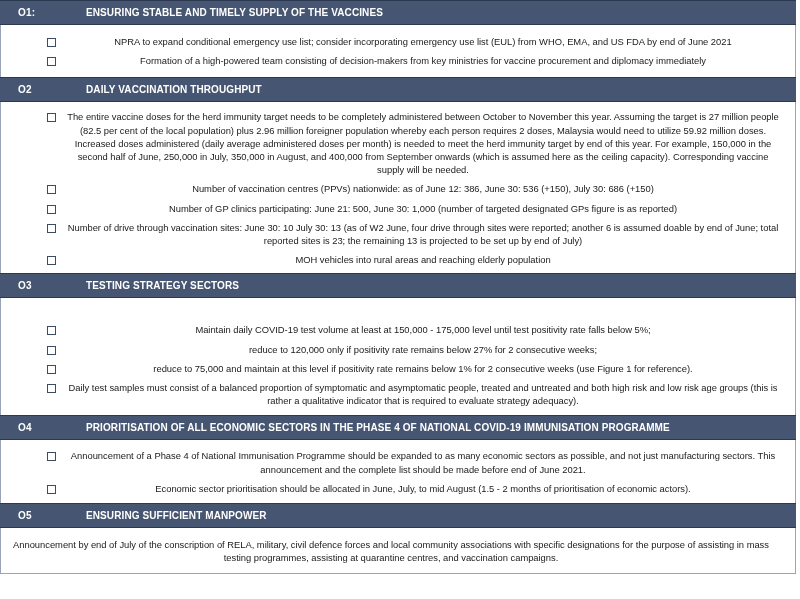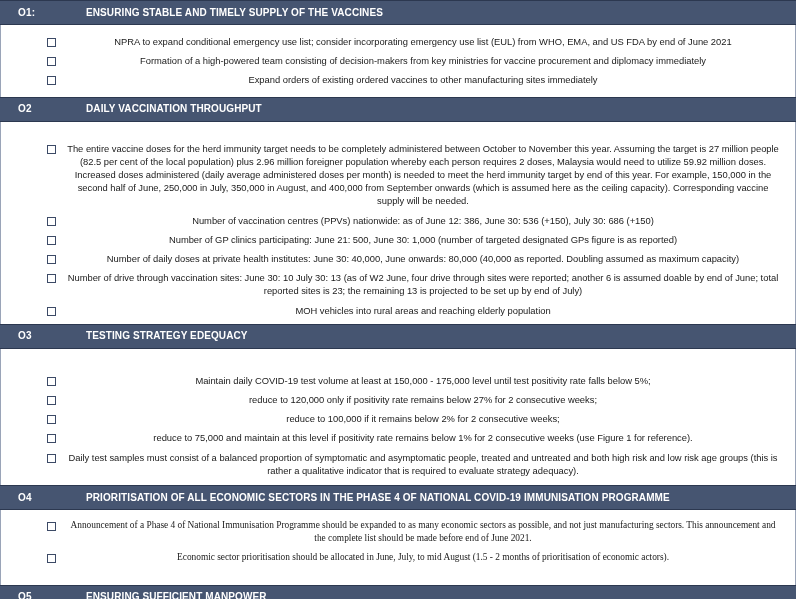--- a/index.html
+++ b/index.html
@@ -79,46 +79,42 @@
   }
   .bullet-text {
     flex: 1 1 auto;
     font-size: 9.4px;
     line-height: 13.2px;
     color: #1a1a1a;
     text-align: center;
     letter-spacing: -0.02px;
   }
   .sec-body.o1 { padding-top: 7px; padding-bottom: 7px; }
-  .sec-body.o2 { padding-top: 17px; padding-bottom: 4px; }
+  .sec-body.o2 { padding-top: 5px; padding-bottom: 4px; }
   .sec-body.o3 { padding-top: 22px; padding-bottom: 5px; }
-  .sec-body.o4 { padding-top: 6px; padding-bottom: 17px; font-family: Liberation Serif, serif; }
+  .sec-body.o4 { padding-top: 6px; padding-bottom: 5px; }
   .sec-body.o5 { padding-top: 7px; padding-bottom: 6px; border-bottom: 1px solid #9aa4b8; }
 </style>
 </head>
 <body>
 
 <div class="doc" id="doc-root">
     <div class="section">
       <div class="sec-header">
         <div class="sec-id">O1:</div>
         <div class="sec-title">ENSURING STABLE AND TIMELY SUPPLY OF THE VACCINES</div>
       </div>
       <div class="sec-body o1">
         <div class="bullet-row">
           <span class="bullet-box"></span>
           <div class="bullet-text">NPRA to expand conditional emergency use list; consider incorporating emergency use list (EUL) from WHO, EMA, and US FDA by end of June 2021</div>
         </div>
         <div class="bullet-row">
           <span class="bullet-box"></span>
           <div class="bullet-text">Formation of a high-powered team consisting of decision-makers from key ministries for vaccine procurement and diplomacy immediately</div>
-        </div>
-        <div class="bullet-row">
-          <span class="bullet-box"></span>
-          <div class="bullet-text">Expand orders of existing ordered vaccines to other manufacturing sites immediately</div>
         </div>
       </div>
     </div>
     <div class="section">
       <div class="sec-header">
         <div class="sec-id">O2</div>
         <div class="sec-title">DAILY VACCINATION THROUGHPUT</div>
       </div>
       <div class="sec-body o2">
         <div class="bullet-row">
@@ -128,49 +124,41 @@
         <div class="bullet-row">
           <span class="bullet-box"></span>
           <div class="bullet-text">Number of vaccination centres (PPVs) nationwide: as of June 12: 386, June 30:  536 (+150), July 30: 686 (+150)</div>
         </div>
         <div class="bullet-row">
           <span class="bullet-box"></span>
           <div class="bullet-text">Number of GP clinics participating: June 21: 500, June 30: 1,000 (number of targeted designated GPs figure is as reported)</div>
         </div>
         <div class="bullet-row">
           <span class="bullet-box"></span>
-          <div class="bullet-text">Number of daily doses at private health institutes: June 30: 40,000, June onwards: 80,000 (40,000 as reported. Doubling assumed as maximum capacity)</div>
-        </div>
-        <div class="bullet-row">
-          <span class="bullet-box"></span>
           <div class="bullet-text"> Number of drive through vaccination sites: June 30: 10 July 30: 13 (as of W2 June, four drive through sites were reported; another 6 is assumed doable by end of June; total reported sites is 23; the remaining 13 is projected to be set up by end of July)</div>
         </div>
         <div class="bullet-row">
           <span class="bullet-box"></span>
           <div class="bullet-text">MOH vehicles into rural areas and reaching elderly population</div>
         </div>
       </div>
     </div>
     <div class="section">
       <div class="sec-header">
         <div class="sec-id">O3</div>
-        <div class="sec-title">TESTING STRATEGY EDEQUACY</div>
+        <div class="sec-title">TESTING STRATEGY SECTORS</div>
       </div>
       <div class="sec-body o3">
         <div class="bullet-row">
           <span class="bullet-box"></span>
           <div class="bullet-text">Maintain daily COVID-19 test volume at least at 150,000 - 175,000 level until test positivity rate falls below 5%;</div>
         </div>
         <div class="bullet-row">
           <span class="bullet-box"></span>
           <div class="bullet-text">reduce to 120,000 only if positivity rate remains below 27% for 2 consecutive weeks;</div>
-        </div>
-        <div class="bullet-row">
-          <span class="bullet-box"></span>
-          <div class="bullet-text">reduce to 100,000 if it remains below 2% for 2 consecutive weeks;</div>
         </div>
         <div class="bullet-row">
           <span class="bullet-box"></span>
           <div class="bullet-text">reduce to 75,000 and maintain at this level if positivity rate remains below 1% for 2 consecutive weeks (use Figure 1 for reference).</div>
         </div>
         <div class="bullet-row">
           <span class="bullet-box"></span>
           <div class="bullet-text">Daily test samples must consist of a balanced proportion of symptomatic and asymptomatic people, treated and untreated and both high risk and low risk age groups (this is rather a qualitative indicator that is required to evaluate strategy adequacy).</div>
         </div>
       </div>

